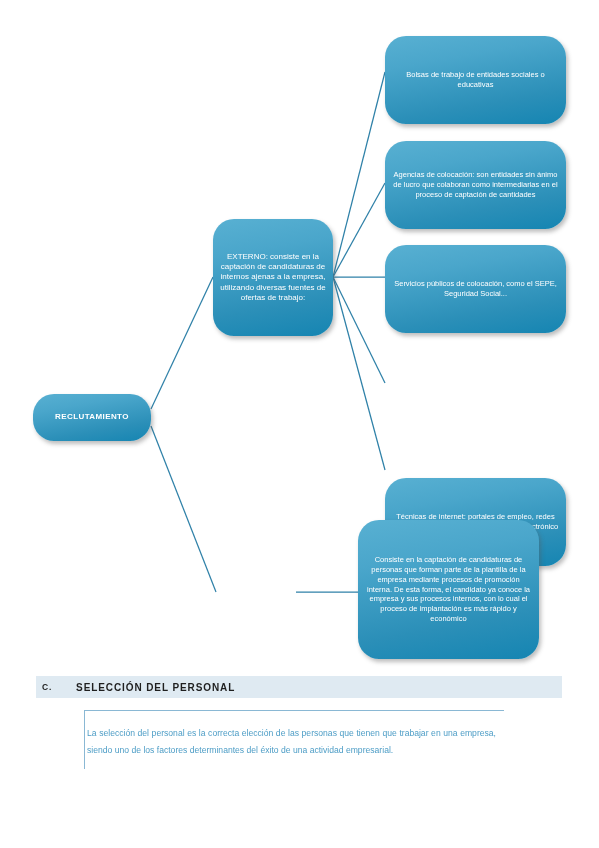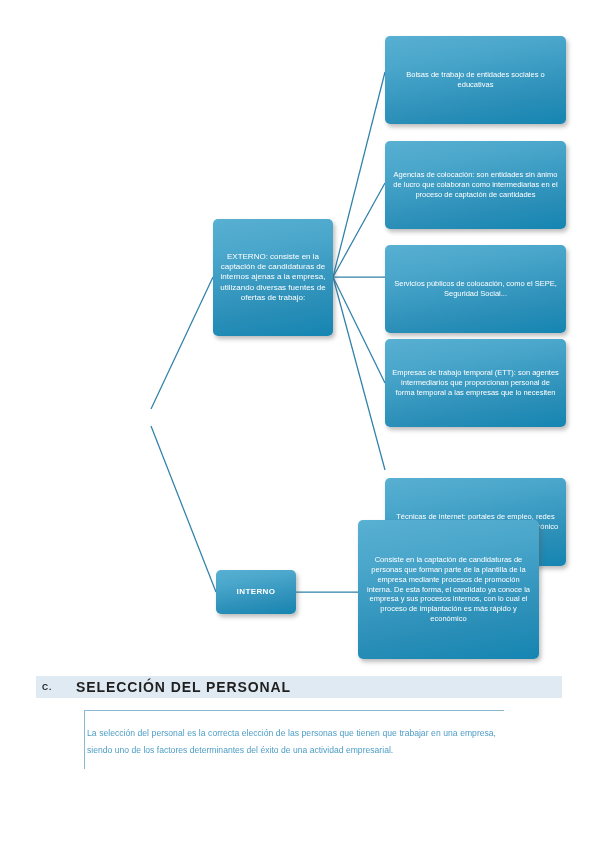--- a/index.html
+++ b/index.html
@@ -26,21 +26,21 @@
     position: absolute;
     left: 0; top: 0;
     width: 599px;
     height: 680px;
     pointer-events: none;
   }
 
   .node {
     position: absolute;
     box-sizing: border-box;
-    border-radius: 5px;
+    border-radius: 21px;
     background: linear-gradient(170deg, #58b0d2 0%, #4aa6cb 28%, #2b8fb8 72%, #1585b2 100%);
     box-shadow: 2px 3px 4px rgba(90,90,90,0.40);
     color: #ffffff;
     display: flex;
     align-items: center;
     justify-content: flex-start;
     text-align: center;
     padding: 4px 7px;
     line-height: 1.30;
   }
@@ -101,21 +101,21 @@
     padding-left: 6px;
   }
   .heading-letter {
     font-size: 8.5px;
     font-weight: bold;
     color: #1f1f1f;
     letter-spacing: 0.8px;
     margin-right: 12px;
   }
   .heading-title {
-    font-size: 14px;
+    font-size: 10px;
     font-weight: bold;
     color: #1f1f1f;
     letter-spacing: 0.9px;
     padding-left: 12px;
   }
 
   #section-body {
     position: absolute;
     left: 84px; top: 710px;
     width: 420px;
@@ -147,44 +147,41 @@
       <line x1="333" y1="277" x2="385" y2="72"></line>
       <line x1="333" y1="277" x2="385" y2="183"></line>
       <line x1="333" y1="277" x2="385" y2="277"></line>
       <line x1="333" y1="277" x2="385" y2="383"></line>
       <line x1="333" y1="277" x2="385" y2="470"></line>
 
       <line x1="296" y1="592" x2="358" y2="592"></line>
     </g>
   </svg>
 
+  <div class="node" id="node-reclutamiento">
+    <span class="node-text">RECLUTAMIENTO</span>
+  </div>
 
   <div class="node" id="node-externo">
     <span class="node-text">EXTERNO: consiste en la captación de candidaturas de internos ajenas a la empresa, utilizando diversas fuentes de ofertas de trabajo:</span>
   </div>
 
-  <div class="node" id="node-interno">
-    <span class="node-text">INTERNO</span>
-  </div>
 
   <div class="node" id="node-bolsas">
     <span class="node-text">Bolsas de trabajo de entidades sociales o educativas</span>
   </div>
 
   <div class="node" id="node-agencias">
     <span class="node-text">Agencias de colocación: son entidades sin ánimo de lucro que colaboran como intermediarias en el proceso de captación de cantidades</span>
   </div>
 
   <div class="node" id="node-servicios">
     <span class="node-text">Servicios públicos de colocación, como el SEPE, Seguridad Social...</span>
   </div>
 
-  <div class="node" id="node-ett">
-    <span class="node-text">Empresas de trabajo temporal (ETT): son agentes intermediarios que proporcionan personal de forma temporal a las empresas que lo necesiten</span>
-  </div>
 
   <div class="node" id="node-internet">
     <span class="node-text">Técnicas de internet: portales de empleo, redes sociales profesionales o reclutamiento electrónico</span>
   </div>
 
   <div class="node" id="node-interno-desc">
     <span class="node-text">Consiste en la captación de candidaturas de personas que forman parte de la plantilla de la empresa mediante procesos de promoción interna. De esta forma, el candidato ya conoce la empresa y sus procesos internos, con lo cual el proceso de implantación es más rápido y económico</span>
   </div>
 
 </div>

